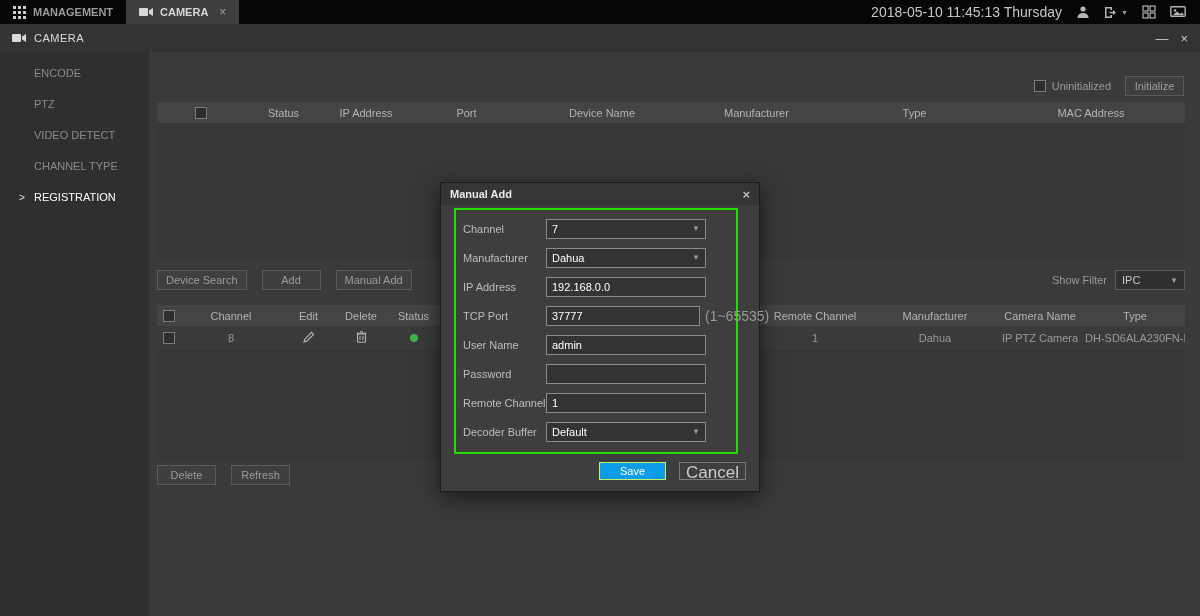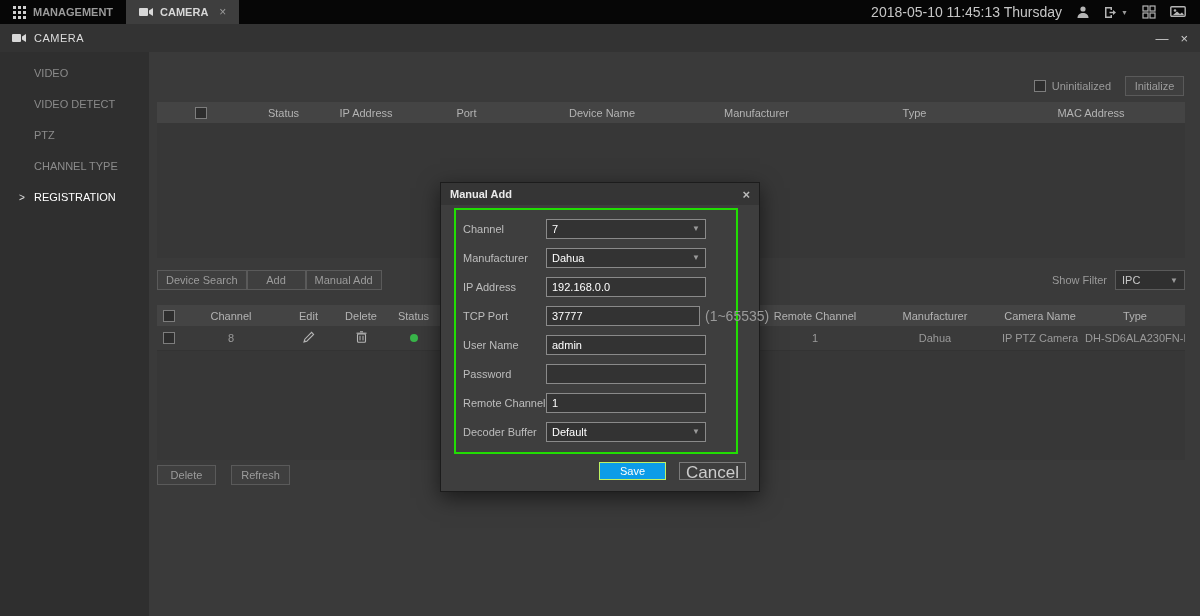--- a/index.html
+++ b/index.html
@@ -44,21 +44,21 @@
 
   .btn { height:20px; min-width:59px; padding:0 8px; background:#3f3f3f; border:1px solid #5a5a5a; color:#9c9c9c; font-size:11px; font-family:inherit; cursor:pointer; display:inline-flex; align-items:center; justify-content:center; }
 
   .tbl-header { position:absolute; left:8px; width:1028px; height:21px; background:#444444; display:flex; align-items:center; }
   .tbl-header .cell { text-align:center; color:#b3b3b3; overflow:hidden; white-space:nowrap; }
   .cell-cb { display:flex; align-items:center; justify-content:center; }
 
   .t1-header { top:50px; }
   .t1-body { position:absolute; top:71px; left:8px; width:1028px; height:135px; background:#373737; }
 
-  .actions-row { position:absolute; top:218px; left:8px; width:1028px; height:20px; display:flex; align-items:center; }
+  .actions-row { position:absolute; top:218px; left:8px; width:1028px; height:20px; display:flex; align-items:center; gap:15px; }
   .show-filter { margin-left:auto; display:flex; align-items:center; gap:8px; }
   .dropdown { height:20px; background:#303030; border:1px solid #5a5a5a; color:#c8c8c8; display:flex; align-items:center; justify-content:space-between; padding:0 6px; cursor:pointer; }
   .dd-arrow { color:#9a9a9a; font-size:8px; margin-left:6px; }
 
   .t2-header { top:253px; }
   .t2-body { position:absolute; top:274px; left:8px; width:1028px; height:134px; background:#373737; }
   .t2-row { height:25px; display:flex; align-items:center; background:#3a3a3a; border-bottom:1px solid #333; }
   .t2-row .cell { text-align:center; color:#9a9a9a; overflow:hidden; white-space:nowrap; }
   .status-dot { width:8px; height:8px; border-radius:50%; background:#39b54a; display:inline-block; }
   .icon-btn { display:inline-flex; align-items:center; justify-content:center; cursor:pointer; width:100%; }
@@ -154,23 +154,23 @@
       </svg>
   </span>
   <span class="win-title">CAMERA</span>
   <div class="win-controls">
     <span>—</span>
     <span>×</span>
   </div>
 </div>
 
 <div class="sidebar">
-  <div class="side-item"><span>VIDEO</span></div>
+  <div class="side-item"><span>ENCODE</span></div>
+  <div class="side-item"><span>PTZ</span></div>
   <div class="side-item"><span>VIDEO DETECT</span></div>
-  <div class="side-item"><span>PTZ</span></div>
   <div class="side-item"><span>CHANNEL TYPE</span></div>
   <div class="side-item active">
     <span class="chev">&gt;</span>
     <span>REGISTRATION</span>
   </div>
 </div>
 
 <div class="content">
 
   <div class="init-row">

